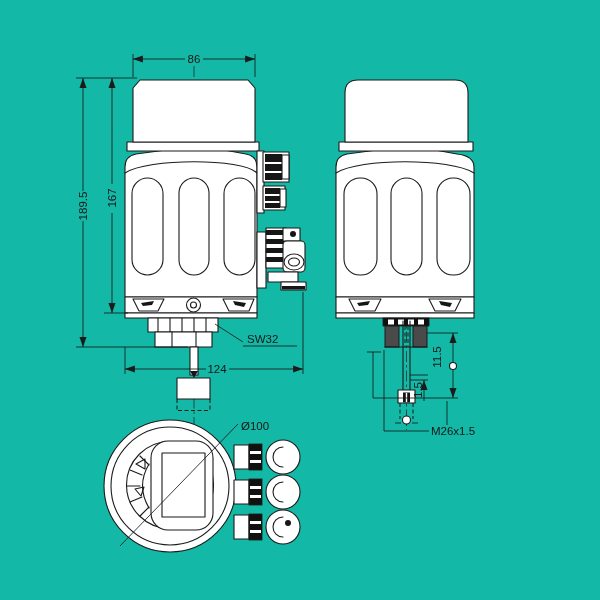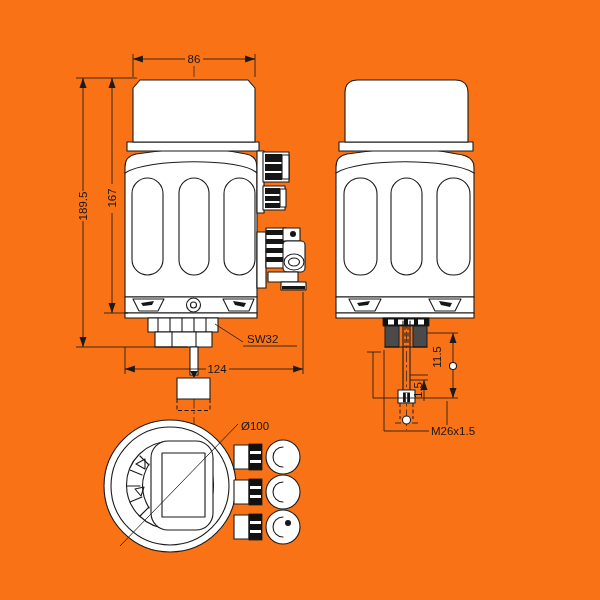--- a/index.html
+++ b/index.html
@@ -1,16 +1,16 @@
 <!DOCTYPE html>
 <html><head>
 <meta charset="utf-8">
 <style>
   html,body{margin:0;padding:0;background:#ffffff;}
-  .canvas{position:relative;width:600px;height:600px;background:#f97316;overflow:hidden;
+  .canvas{position:relative;width:600px;height:600px;background:#14b8a6;overflow:hidden;
           font-family:"Liberation Sans", sans-serif;}
   svg{display:block;}
   .s   {fill:#ffffff;stroke:#1b1b1b;stroke-width:1.1;stroke-linejoin:round;}
   .sn  {fill:none;stroke:#1b1b1b;stroke-width:1.1;stroke-linejoin:round;stroke-linecap:round;}
   .dim {fill:none;stroke:#1b1b1b;stroke-width:0.85;}
   .cl  {fill:none;stroke:#1b1b1b;stroke-width:0.7;stroke-dasharray:11 3 2.5 3;}
   .dash{fill:none;stroke:#1b1b1b;stroke-width:1;stroke-dasharray:4 2.5;}
   .dark{fill:#161616;stroke:none;}
   .gray{fill:#4a4a4a;stroke:#1b1b1b;stroke-width:1;}
   .blk {fill:#111111;stroke:#1b1b1b;stroke-width:0.8;}

